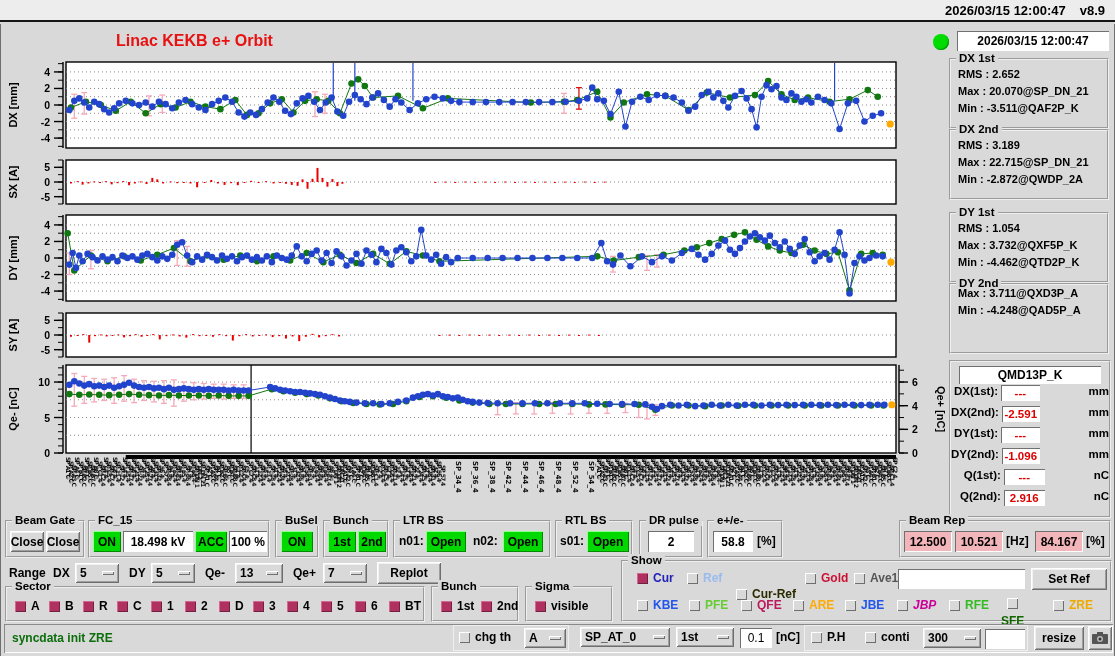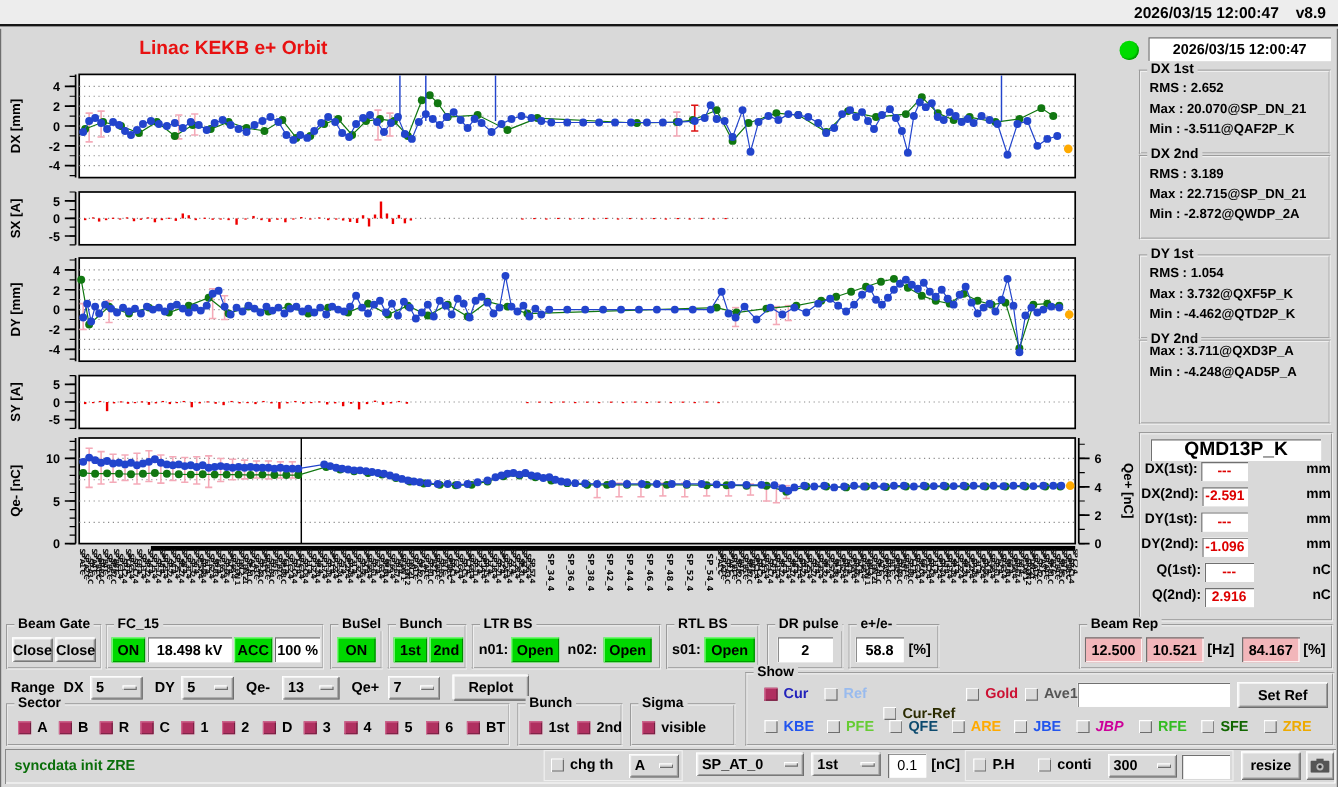--- a/index.html
+++ b/index.html
@@ -28,21 +28,21 @@
       color:#101010;line-height:7px;}
   .statbox{position:absolute;left:948px;width:160px;border:2px groove #efefef;
            background:#d9d9d9;}
   .statbox .legend,.tkframe .legend{position:absolute;top:-8px;left:5px;background:#d9d9d9;
            padding:0 3px;font-size:11.5px;line-height:12px;white-space:nowrap;}
   .statline{font-size:11px;line-height:17px;padding-left:7px;white-space:nowrap;}
   .monitor{position:absolute;left:948px;top:336px;width:162px;height:158px;
            border:2px groove #efefef;background:#d9d9d9;padding-top:4px;}
   .montitle{margin:0 auto;width:142px;height:18px;background:#fff;
             box-shadow:inset 1px 1px #707070,inset -1px -1px #fff;text-align:center;
-            font-size:16px;line-height:18px;}
+            font-size:12px;line-height:18px;}
   .monrow{display:flex;align-items:flex-start;height:20px;margin-top:1px;font-size:11.5px;}
   .monlabel{width:66px;text-align:right;}
   .monval{width:54px;height:16px;margin-left:3px;background:#fff;
           box-shadow:inset 1px 1px #707070,inset -1px -1px #fff;color:#dd0000;
           text-align:center;line-height:16px;font-size:11.5px;}
   .monunit{margin-left:5px;padding-left:44px;}
   .tkframe{position:absolute;border:2px groove #efefef;background:#d9d9d9;}
   .btn{position:absolute;display:flex;align-items:center;justify-content:center;
        background:#d9d9d9;box-shadow:inset 1px 1px #fff,inset -1px -1px #6e6e6e,
        inset 2px 2px #f2f2f2,inset -2px -2px #9e9e9e;font-size:12px;cursor:pointer;
@@ -1500,39 +1500,39 @@
           <span class="ckitem" style="left: 14px; top: 36px;">
             <span class="cb"></span>
             <span style="color: rgb(34, 85, 238);">KBE</span>
           </span>
           <span class="ckitem" style="left: 66px; top: 36px;">
             <span class="cb"></span>
             <span style="color: rgb(102, 204, 51);">PFE</span>
           </span>
           <span class="ckitem" style="left: 118px; top: 36px;">
             <span class="cb"></span>
-            <span style="color: #0c4a6e;">QFE</span>
+            <span style="color: #be185d;">QFE</span>
           </span>
           <span class="ckitem" style="left: 170px; top: 36px;">
             <span class="cb"></span>
             <span style="color: rgb(255, 170, 0);">ARE</span>
           </span>
           <span class="ckitem" style="left: 222px; top: 36px;">
             <span class="cb"></span>
             <span style="color: rgb(34, 85, 238);">JBE</span>
           </span>
           <span class="ckitem" style="left: 274px; top: 36px; font-style: italic;">
             <span class="cb"></span>
             <span style="color: rgb(204, 0, 153);">JBP</span>
           </span>
           <span class="ckitem" style="left: 326px; top: 36px;">
             <span class="cb"></span>
             <span style="color: rgb(51, 187, 34);">RFE</span>
           </span>
-          <span class="ckitem" style="left: 378px; top: 36px;">
+          <span class="ckitem" style="left: 378px; top: 36px; flex-direction: column;">
             <span class="cb"></span>
             <span style="color: rgb(17, 102, 0);">SFE</span>
           </span>
           <span class="ckitem" style="left: 430px; top: 36px;">
             <span class="cb"></span>
             <span style="color: rgb(238, 170, 0);">ZRE</span>
           </span>
         </div>
     </div>
 

